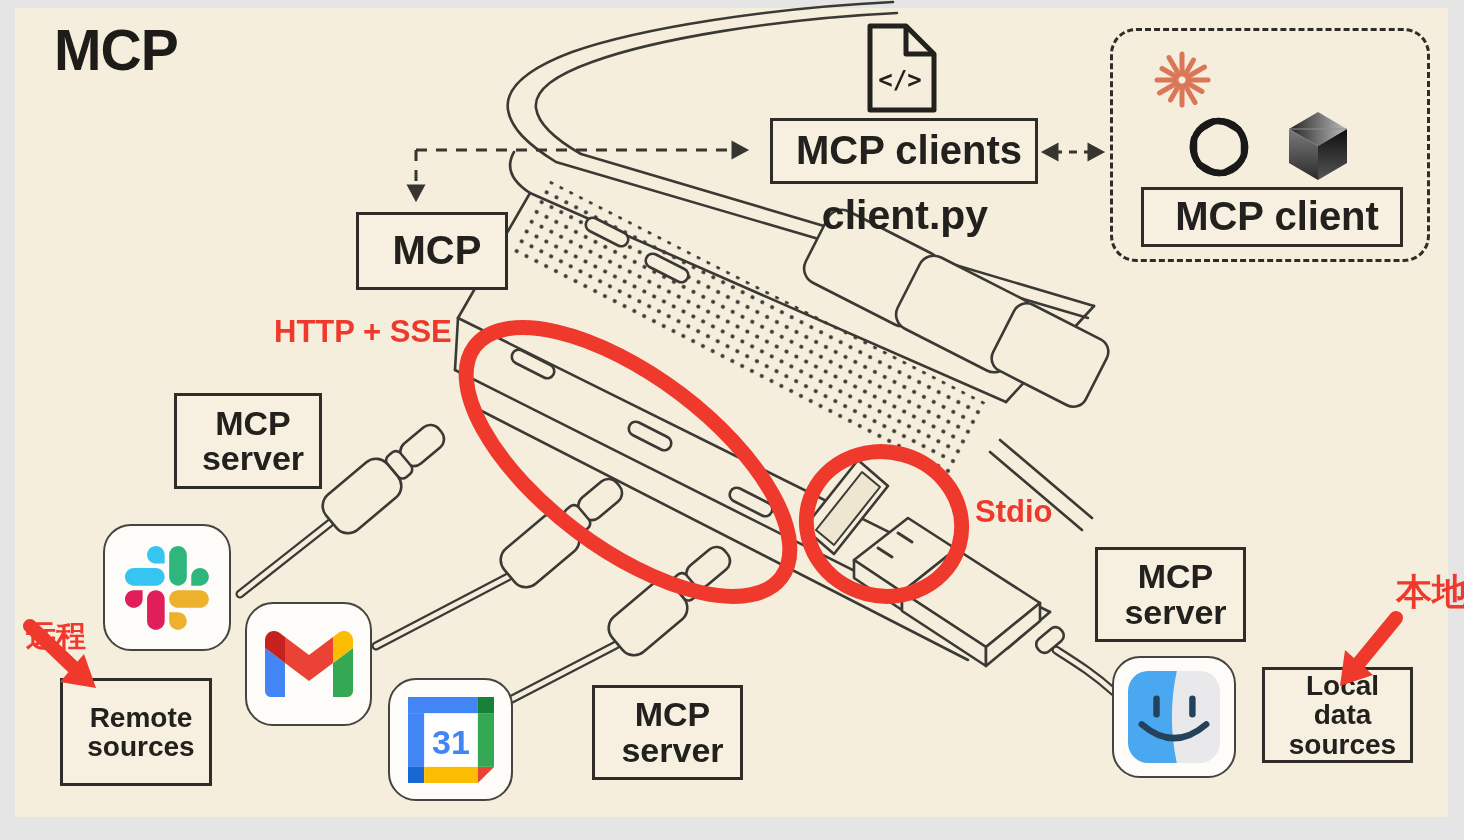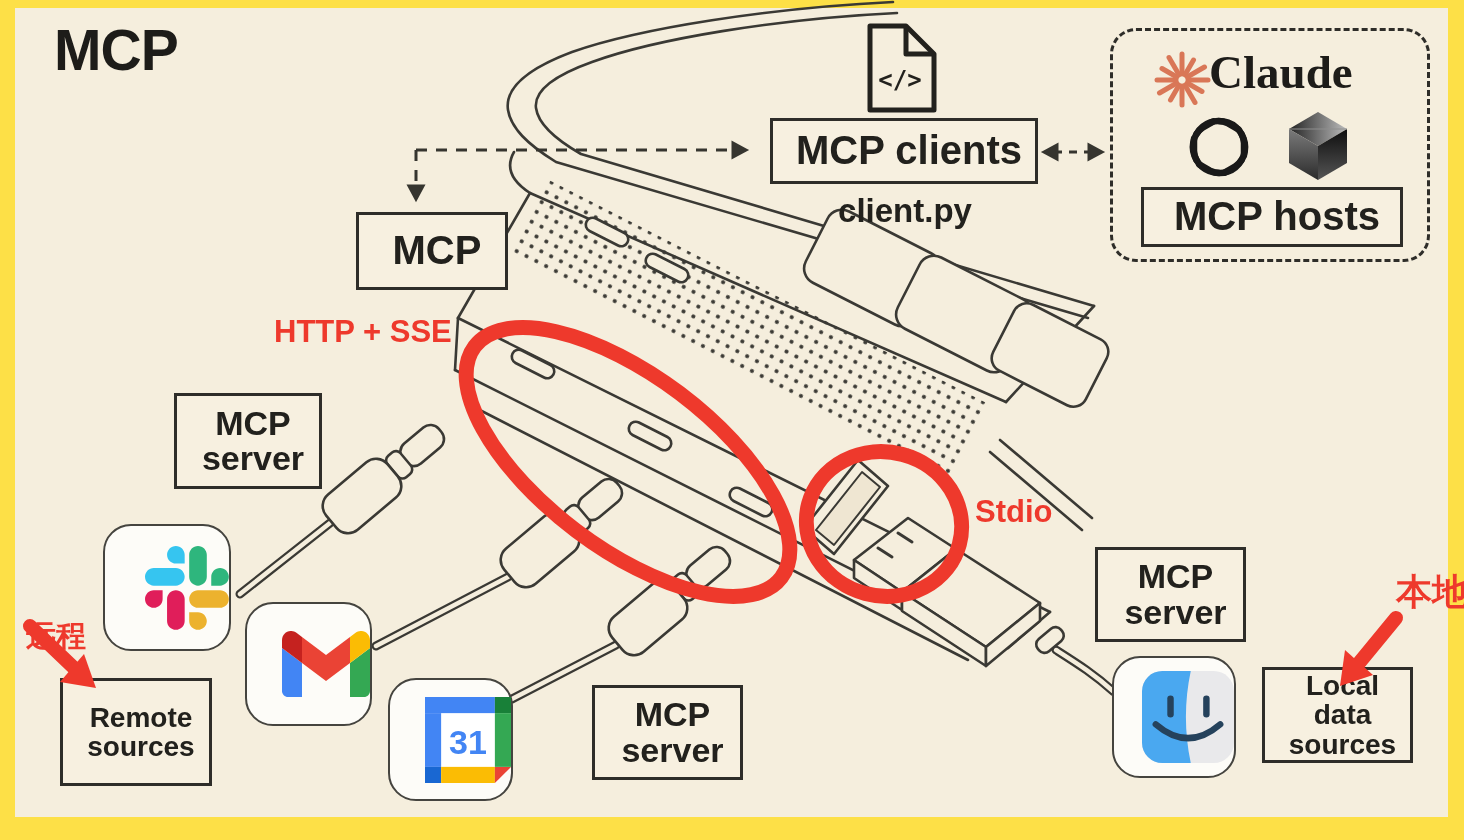--- a/index.html
+++ b/index.html
@@ -1,28 +1,28 @@
 <!DOCTYPE html>
 <html><head>
 <meta charset="utf-8">
 <style>
   html,body{margin:0;padding:0;background:#ffffff;}
-  #stage{position:relative;width:1464px;height:840px;overflow:hidden;background:#fde047;
+  #stage{position:relative;width:1464px;height:840px;overflow:hidden;background:#e5e5e5;
          font-family:"Liberation Sans",sans-serif;}
   #artwork{position:absolute;left:0;top:0;z-index:1;}
   .layer{position:absolute;left:0;top:0;z-index:2;}
   .box{position:absolute;display:flex;flex-direction:column;justify-content:center;
        text-align:center;background:#f7f0e0;border:3px solid #2e2d29;color:#22211d;font-weight:bold;
        box-sizing:border-box;line-height:1.04;padding-left:10px;}
-  .card{position:absolute;display:flex;align-items:center;justify-content:flex-end;background:#fdfcf8;
+  .card{position:absolute;display:flex;align-items:center;justify-content:center;background:#fdfcf8;
         border:2.5px solid #45443f;border-radius:28px;box-sizing:border-box;}
   .redtext{position:absolute;color:#ee392c;font-weight:bold;white-space:nowrap;}
   #title{position:absolute;left:54px;top:20px;font-size:57px;font-weight:bold;color:#1d1c19;
          line-height:1.06;letter-spacing:-1px;}
-  #client-py{position:absolute;left:800px;top:192px;width:210px;text-align:center;font-size:33px;
+  #client-py{position:absolute;left:800px;top:192px;width:210px;text-align:center;font-size:41px;
              font-weight:bold;color:#22211d;}
   #hosts-container{position:absolute;left:1110px;top:28px;width:320px;height:234px;
                    border:3.5px dashed #2e2d29;border-radius:26px;box-sizing:border-box;}
   #claude-wordmark{position:absolute;left:96px;top:14px;width:180px;font-family:"Liberation Serif",serif;
                    font-size:47px;font-weight:bold;color:#1d1c19;}
   .abs{position:absolute;}
   svg{display:block;}
 </style>
 </head>
 <body>
@@ -167,42 +167,41 @@
           <line x1="-3" y1="5.2" x2="-11.5" y2="20"></line>
             <line x1="-5.2" y1="3" x2="-22.5" y2="13"></line>
           <line x1="-6" y1="0" x2="-25" y2="0"></line>
             <line x1="-5.2" y1="-3" x2="-20" y2="-11.5"></line>
           <line x1="-3" y1="-5.2" x2="-13" y2="-22.5"></line>
             <line x1="0" y1="-6" x2="0" y2="-26"></line>
           <line x1="3" y1="-5.2" x2="11.5" y2="-20"></line>
             <line x1="5.2" y1="-3" x2="22.5" y2="-13"></line>
         </g>
       </svg>
-      <div id="claude-wordmark">Claude</div>
 
       <svg class="abs" style="left:74px;top:84px;" width="64" height="64" viewBox="-32 -32 64 64">
         <g stroke="#191919" stroke-width="6.5" fill="none" stroke-linecap="round">
           <path d="M 0,-26 C 13,-26 24,-17 25,-4 L 25,8"></path>
           <path d="M 0,-26 C 13,-26 24,-17 25,-4 L 25,8" transform="rotate(60)"></path>
           <path d="M 0,-26 C 13,-26 24,-17 25,-4 L 25,8" transform="rotate(120)"></path>
           <path d="M 0,-26 C 13,-26 24,-17 25,-4 L 25,8" transform="rotate(180)"></path>
           <path d="M 0,-26 C 13,-26 24,-17 25,-4 L 25,8" transform="rotate(240)"></path>
           <path d="M 0,-26 C 13,-26 24,-17 25,-4 L 25,8" transform="rotate(300)"></path>
         </g>
       </svg>
 
       <svg class="abs" style="left:170px;top:78px;" width="70" height="72" viewBox="-35 -36 70 72">
         <polygon points="0,-33 29,-16 0,1 -29,-16" fill="url(#curTop)"></polygon>
         <polygon points="29,-16 29,18 0,35 0,1" fill="url(#curRight)"></polygon>
         <polygon points="-29,-16 0,1 0,35 -29,18" fill="url(#curLeft)"></polygon>
         <polyline points="-29,-16 29,-16" fill="none" stroke="#8e8e8e" stroke-width="1"></polyline>
       </svg>
 
       <div class="box" style="left:28px;top:156px;width:262px;height:60px;font-size:40px;">
-        <div>MCP hosts</div>
+        <div>MCP client</div>
       </div>
     </div>
 
     <div class="box" style="left:356px;top:212px;width:152px;height:78px;font-size:40px;">
       <div>MCP</div>
     </div>
 
     <div class="box" style="left:174px;top:393px;width:148px;height:96px;font-size:34px;">
       <div>MCP</div>
       <div>server</div>

